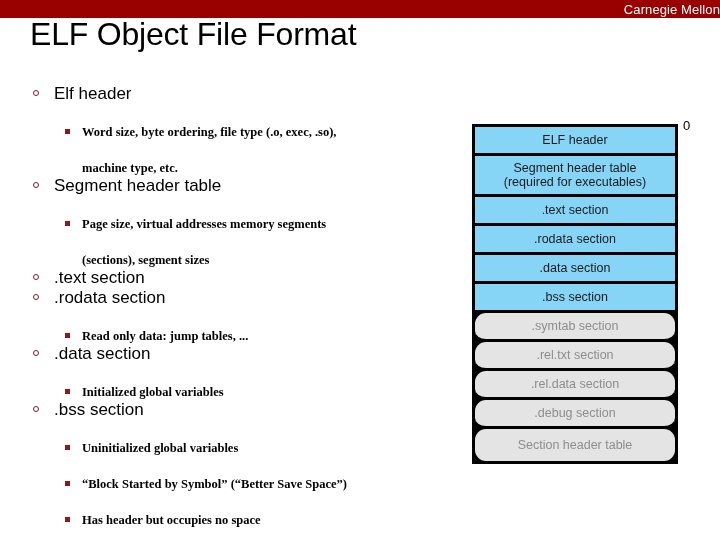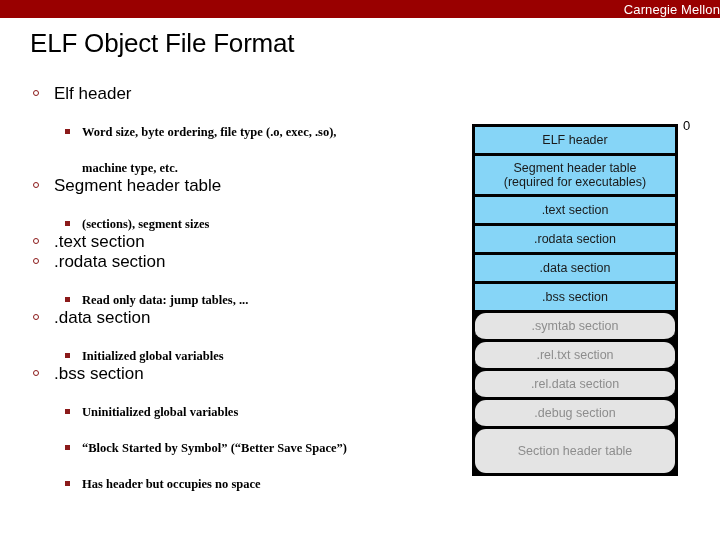--- a/index.html
+++ b/index.html
@@ -32,22 +32,22 @@
     font-size: 13px;
     font-family: "Liberation Sans", sans-serif;
     letter-spacing: 0.1px;
     white-space: nowrap;
   }
 
   
   .slide-title {
     position: absolute;
     left: 30px;
-    top: 28px;
-    font-size: 26px;
+    top: 16px;
+    font-size: 32px;
     font-weight: normal;
     color: #000000;
     letter-spacing: -0.2px;
     white-space: nowrap;
     font-family: "Liberation Sans", sans-serif;
     text-align: center;
   }
 
   
   .bullets {
@@ -132,21 +132,21 @@
     background: #86d5f7;
     color: #1a1a1a;
   }
   .drow.gray {
     background: #e4e4e4;
     color: #8d8d8d;
     border-radius: 11px;
   }
   .h1row { height: 29px; }
   .h2row { height: 41px; }
-  .hbig  { height: 44px; }
+  .hbig  { height: 32px; }
 
   .zero-label {
     position: absolute;
     left: 683px;
     top: 118px;
     font-size: 13px;
     color: #000000;
     font-family: "Liberation Sans", sans-serif;
   }
 </style>
@@ -173,20 +173,21 @@
     </div>
   </div>
 
   <div class="grp">
     <div class="lvl1">
       <span class="ring-icon"></span>
       <span>Segment header table</span>
     </div>
     <div class="lvl2">
       <span class="sq-icon"></span>
+      <span class="l2-text">Page size, virtual addresses memory segments</span>
       <span class="l2-text">(sections), segment sizes</span>
     </div>
   </div>
 
   <div class="grp">
     <div class="lvl1">
       <span class="ring-icon"></span>
       <span>.text section</span>
     </div>
   </div>

